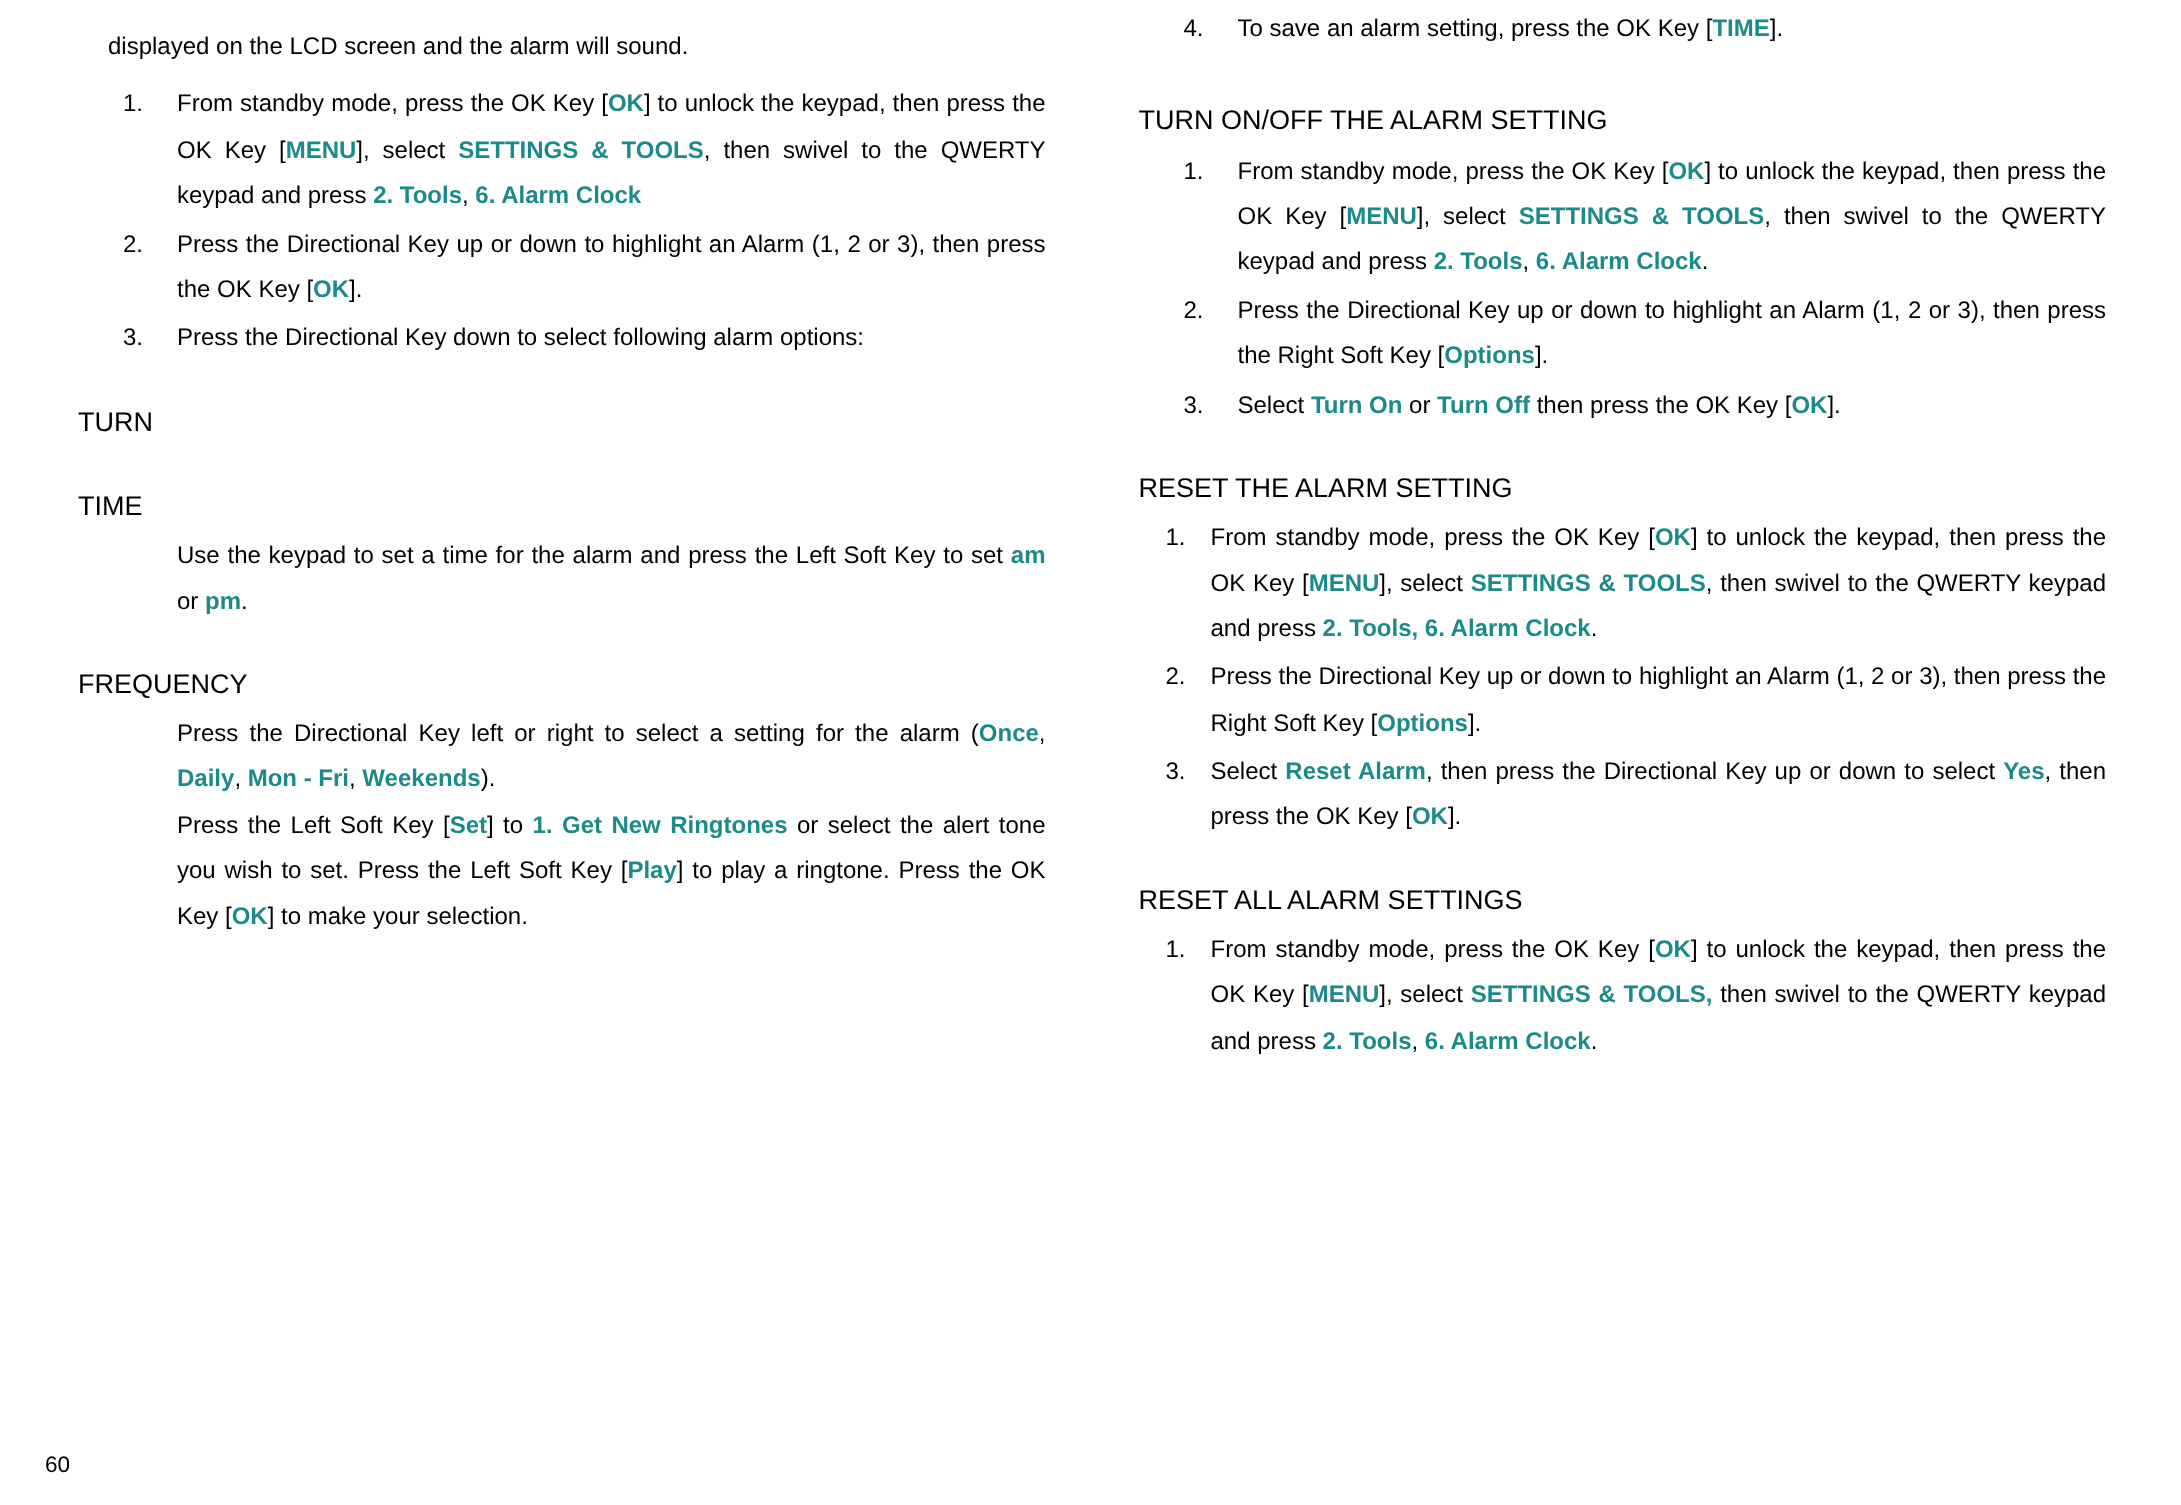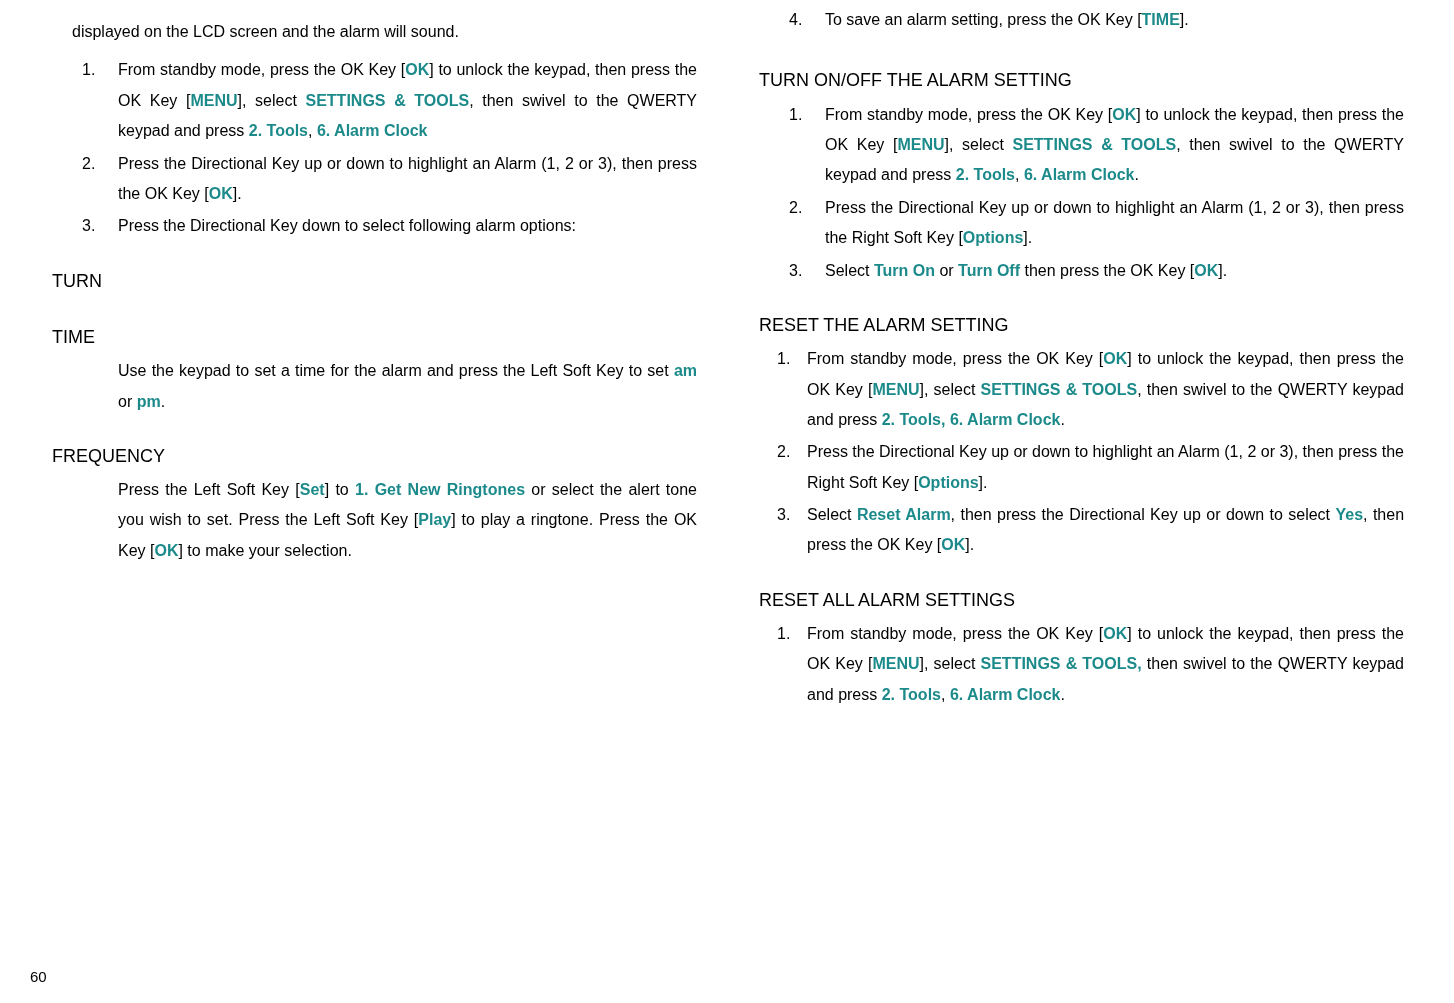--- a/index.html
+++ b/index.html
@@ -84,20 +84,23 @@
   </ol>
 
   <div class="section-heading">TURN</div>
 
   <div class="section-heading">TIME</div>
   <div class="section-body">
     <span>Use the keypad to set a time for the alarm and press the Left Soft Key to set </span><span class="teal">am</span><span> or </span><span class="teal">pm</span><span>.</span>
   </div>
 
   <div class="section-heading">FREQUENCY</div>
+  <div class="section-body">
+    <span>Press the Directional Key left or right to select a setting for the alarm (</span><span class="teal">Once</span><span>, </span><span class="teal">Daily</span><span>, </span><span class="teal">Mon - Fri</span><span>, </span><span class="teal">Weekends</span><span>).</span>
+  </div>
 
   <div class="section-body">
     <span>Press the Left Soft Key [</span><span class="teal">Set</span><span>] to </span><span class="teal">1. Get New Ringtones</span><span> or select the alert tone you wish to set. Press the Left Soft Key [</span><span class="teal">Play</span><span>] to play a ringtone. Press the OK Key [</span><span class="teal">OK</span><span>] to make your selection.</span>
   </div>
 </div>
 
 <div class="column right-column">
   <div class="save-item">
     <span class="num">4.</span>
     <span>To save an alarm setting, press the OK Key [</span><span class="teal">TIME</span><span>].</span>

